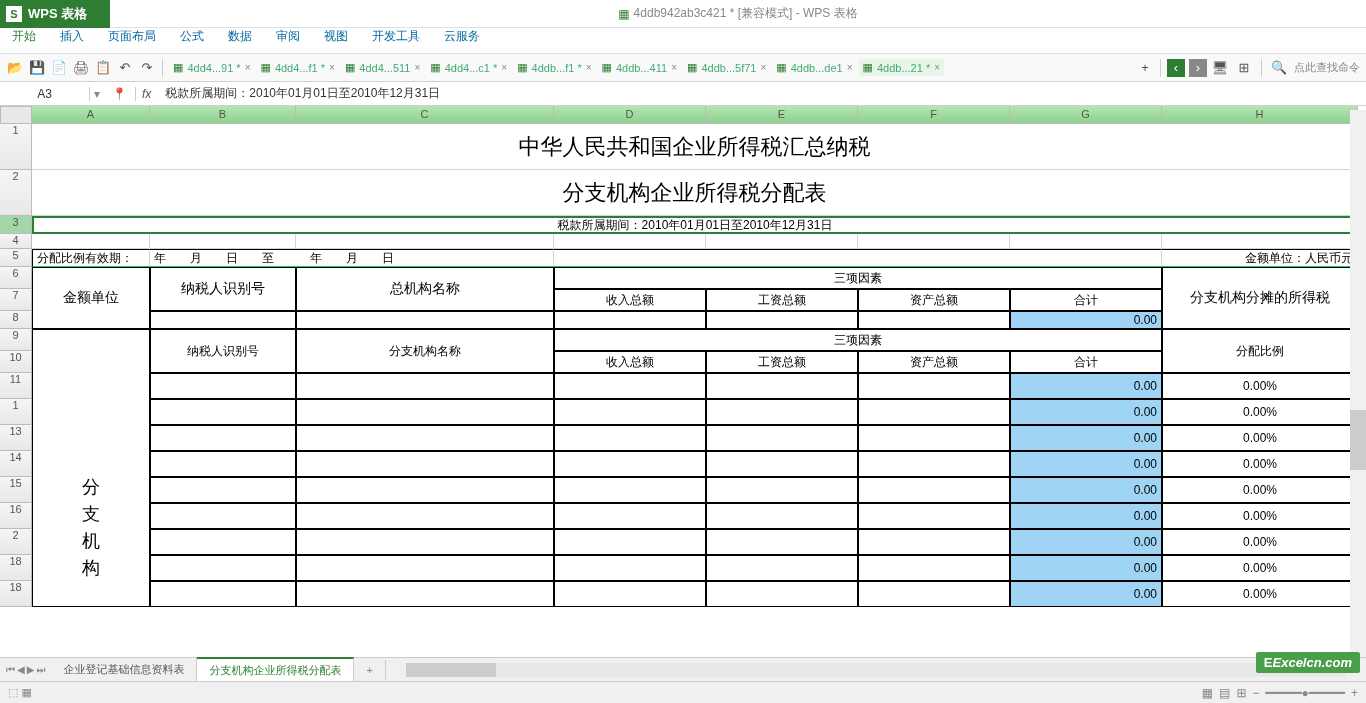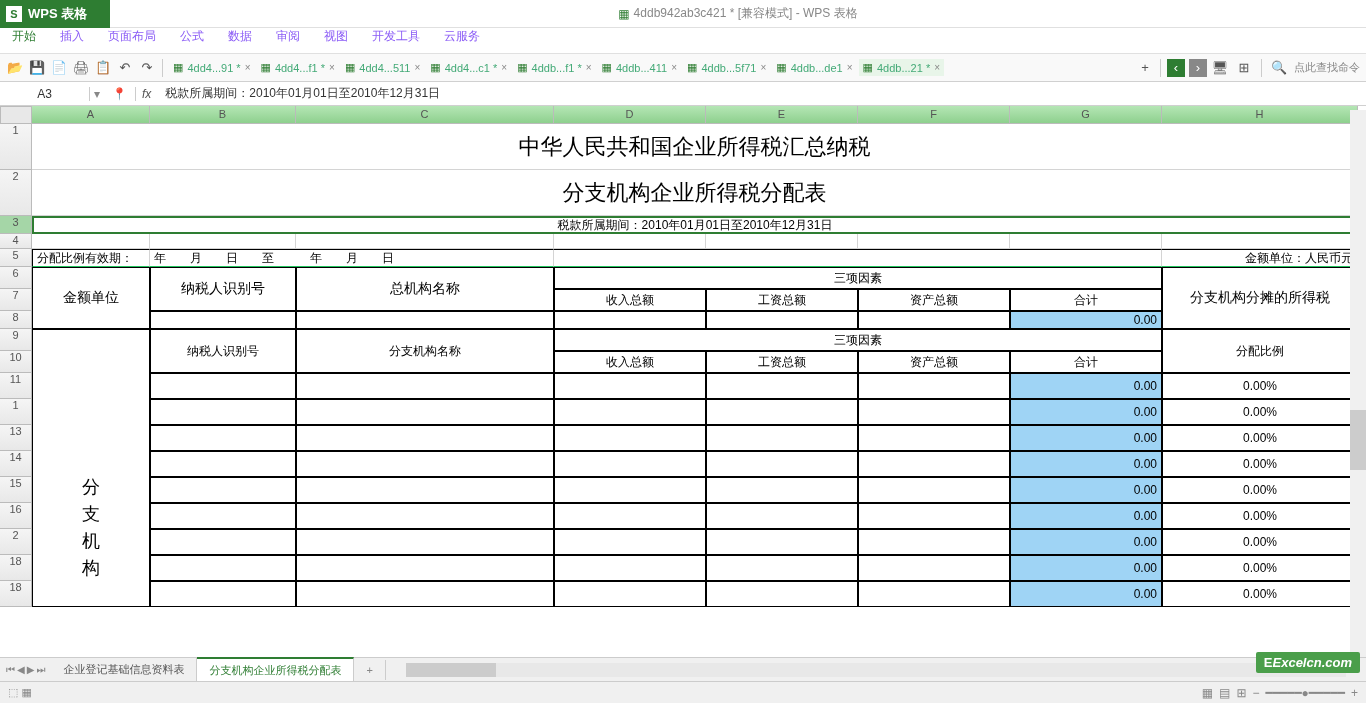--- a/index.html
+++ b/index.html
@@ -10,21 +10,21 @@
 .app-logo { width: 110px; height: 28px; background: #2e7d32; color: #fff; display: flex; align-items: center; padding-left: 6px; font-size: 13px; font-weight: bold; }
 .app-logo::before { content: "S"; background: #fff; color: #2e7d32; width: 16px; height: 16px; display: inline-flex; align-items: center; justify-content: center; margin-right: 6px; font-size: 11px; }
 .title-center { flex: 1; text-align: center; color: #888; font-size: 12px; display: flex; align-items: center; justify-content: center; gap: 4px; }
 .title-center .doc-icon { color: #2e7d32; }
 .title-right { display: flex; align-items: center; gap: 8px; padding-right: 8px; }
 .login-btn { background: #ff6b35; color: #fff; padding: 4px 10px; font-size: 12px; }
 .win-icon { color: #888; font-size: 14px; cursor: pointer; }
 
 
 .menubar { height: 26px; display: flex; align-items: flex-start; padding: 0 12px; gap: 24px; border-bottom: 1px solid #e0e0e0; }
-.menubar span { color: #8b5cf6; font-size: 12px; cursor: pointer; }
+.menubar span { color: #0369a1; font-size: 12px; cursor: pointer; }
 .menubar span:first-child { color: #2e7d32; }
 
 
 .toolbar { height: 28px; display: flex; align-items: center; padding: 0 6px; gap: 4px; border-bottom: 1px solid #d0d0d0; background: #f9f9f9; }
 .tb-icon { width: 18px; height: 18px; display: inline-flex; align-items: center; justify-content: center; cursor: pointer; color: #555; font-size: 13px; }
 .tb-sep { width: 1px; height: 18px; background: #ccc; margin: 0 2px; }
 .tabstrip { display: flex; align-items: center; gap: 2px; flex: 1; overflow: hidden; }
 .doctab { display: flex; align-items: center; gap: 4px; padding: 2px 4px; color: #4a7; font-size: 11px; cursor: pointer; }
 .doctab.active { background: #e8f5e9; }
 .doctab .tclose { color: #888; font-size: 10px; }

